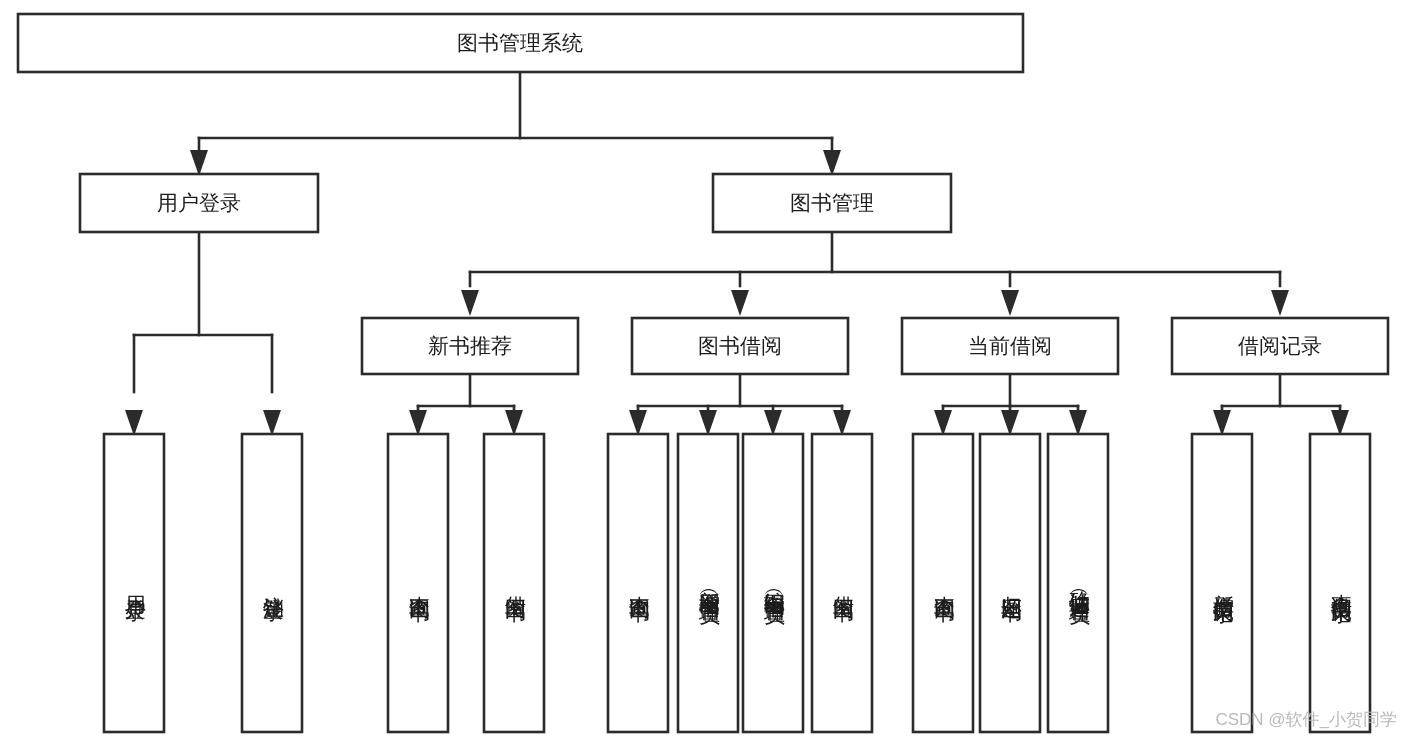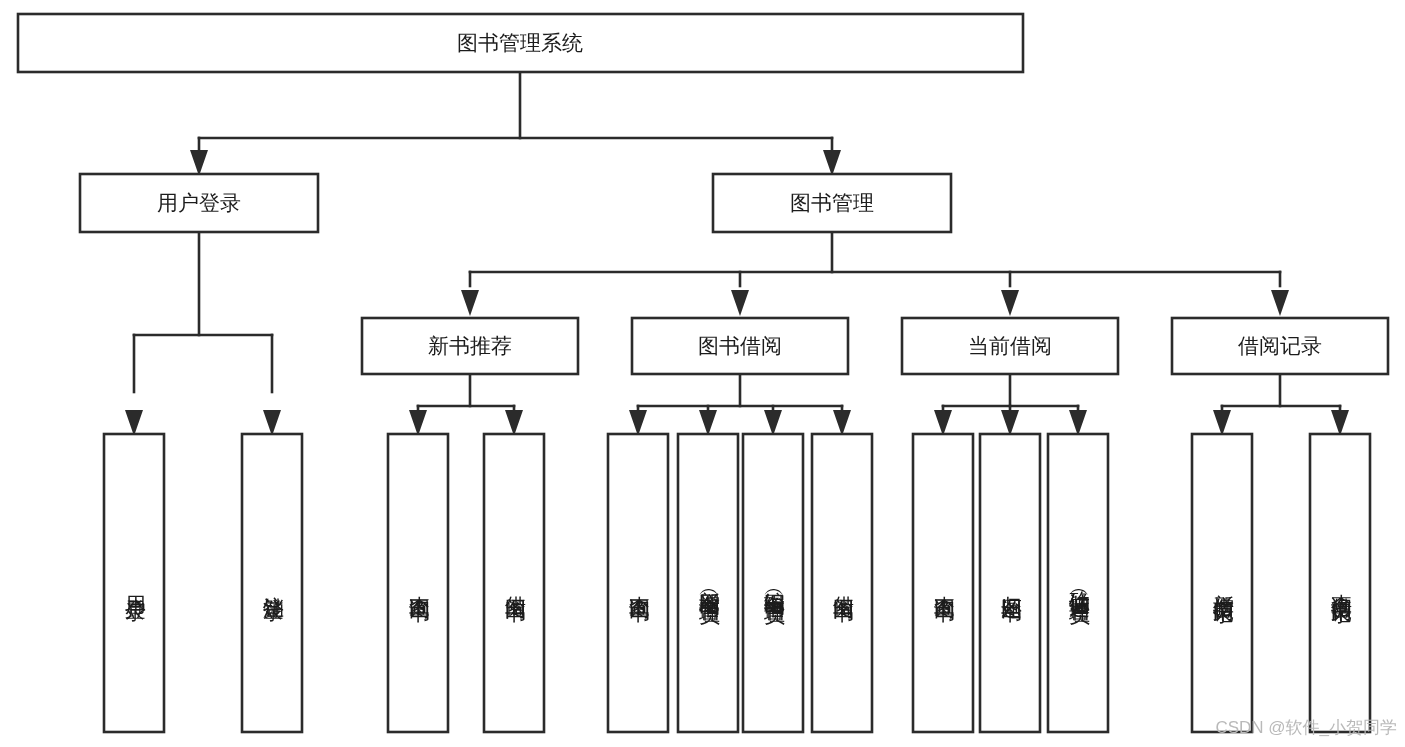--- a/index.html
+++ b/index.html
@@ -54,21 +54,21 @@
     font-size: 21px;
     fill: #1c1c1c;
     text-anchor: middle;
     dominant-baseline: middle;
     writing-mode: vertical-rl;
     letter-spacing: 2px;
   }
   .watermark {
     position: absolute;
     right: 8px;
-    bottom: 8px;
+    bottom: 16px;
     font-family: "Liberation Sans", "DejaVu Sans", sans-serif;
     font-size: 17px;
     color: #b9b9b9;
     white-space: nowrap;
     user-select: none;
   }
 </style>
 </head>
 <body>
 

